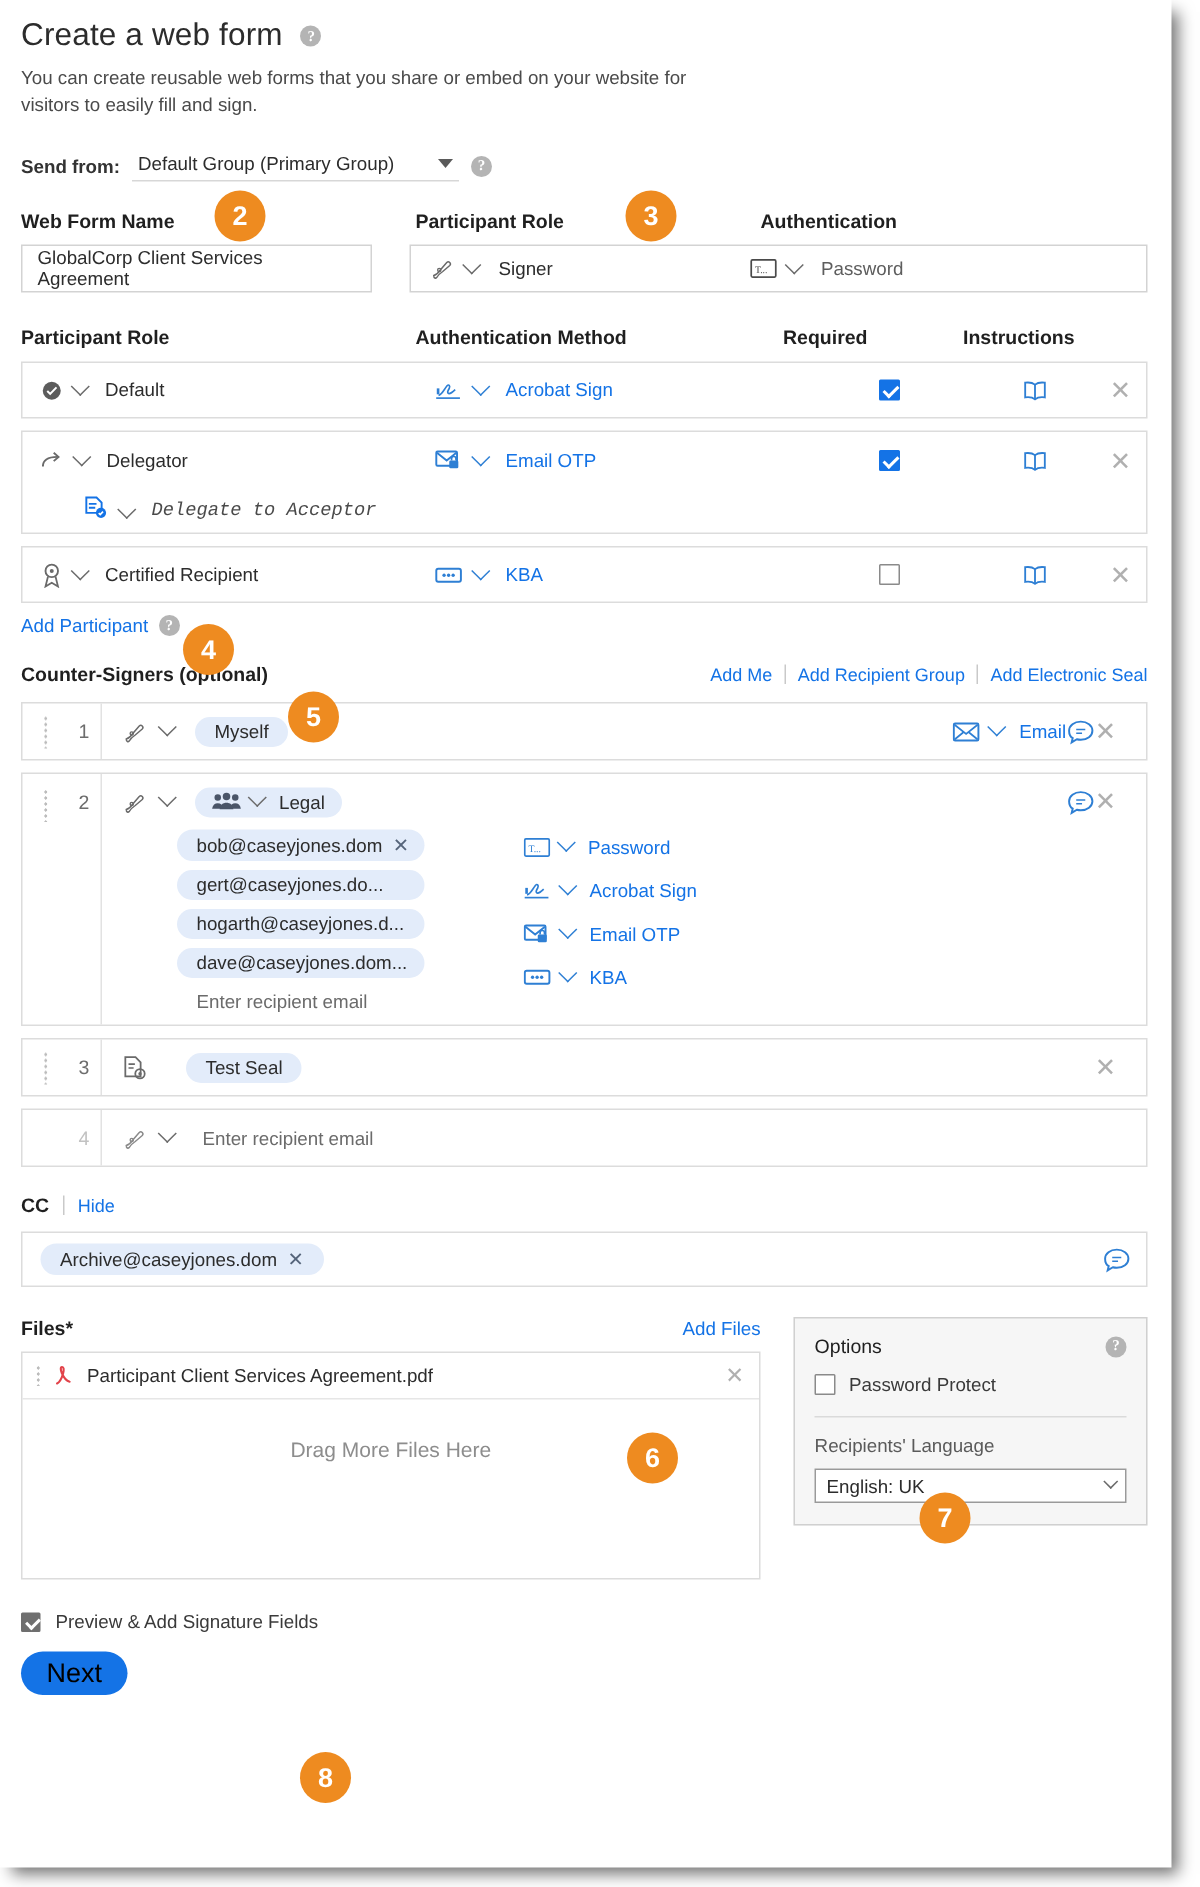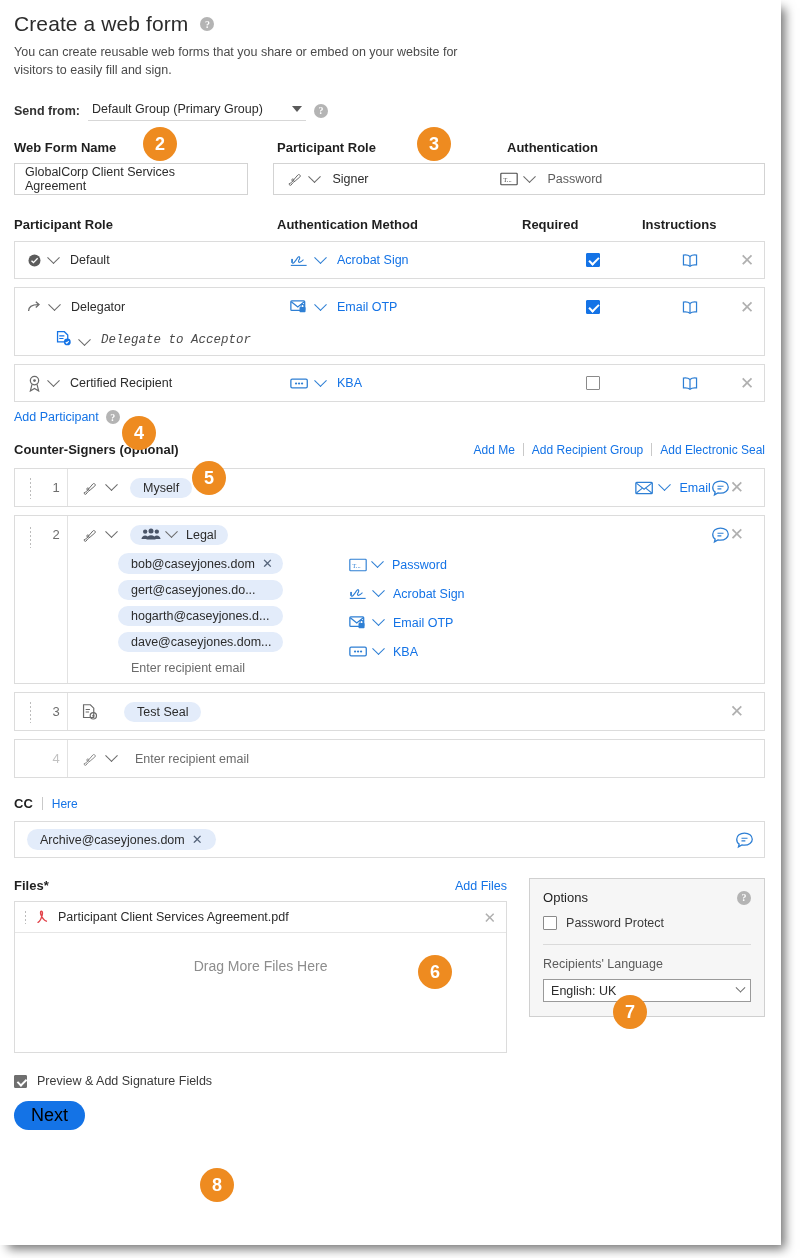--- a/index.html
+++ b/index.html
@@ -559,21 +559,21 @@
         </span>
         <span class="chev"></span>
         <span class="ph" style="margin-left:10px">Enter recipient email</span>
       </div>
     </div>
   </div>
 
   <div class="cc-head">
     <span class="t">CC</span>
     <span class="sep"></span>
-    <a href="#">Here</a>
+    <a href="#">Hide</a>
   </div>
   <div class="cc-box">
     <span class="chip">
       <span>Archive@caseyjones.dom</span>
       <span class="x">✕</span>
     </span>
     <span style="margin-left:auto">
       <svg width="19" height="18" viewBox="0 0 22 20">
             <path d="M11 2c5 0 9 3 9 7s-4 7-9 7c-1 0-2-.1-3-.4L4 18l.8-3.3C2.6 13.5 2 11.8 2 9c0-4 4-7 9-7z" fill="none" stroke="#2e7fd4" stroke-width="1.5"></path>
             <path d="M7.5 8h7M7.5 11h4.5" stroke="#2e7fd4" stroke-width="1.2"></path>

